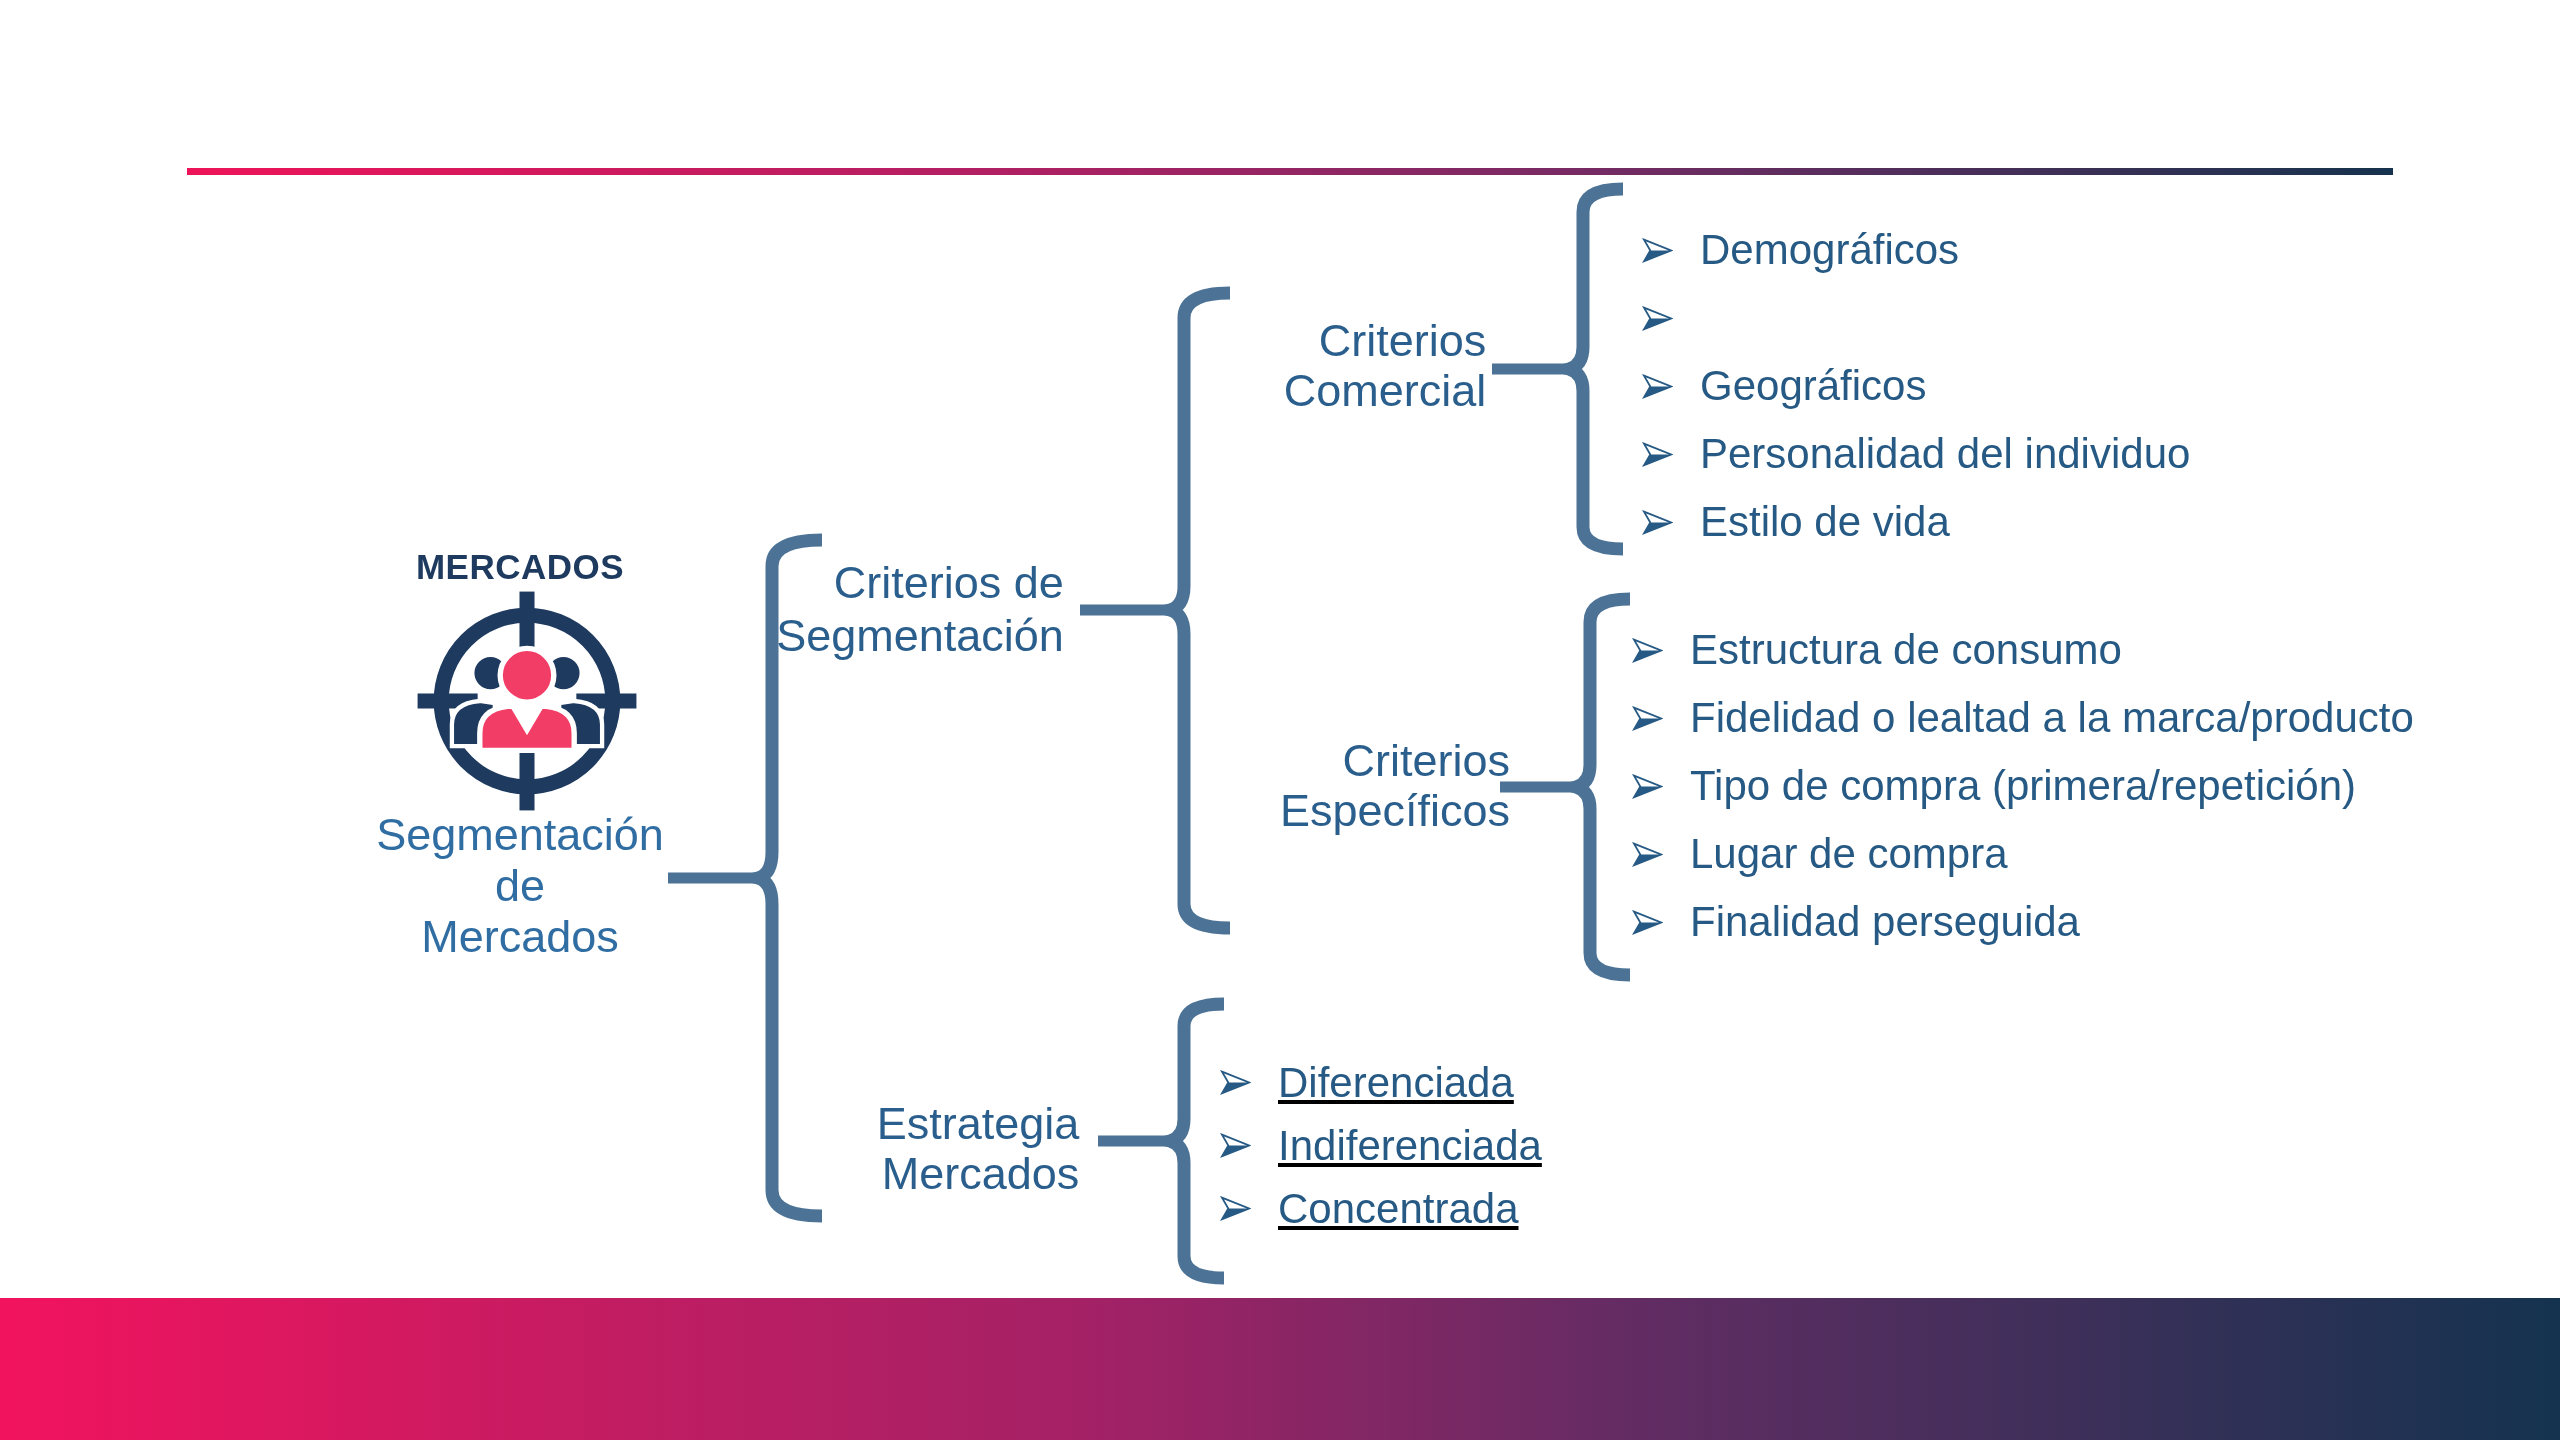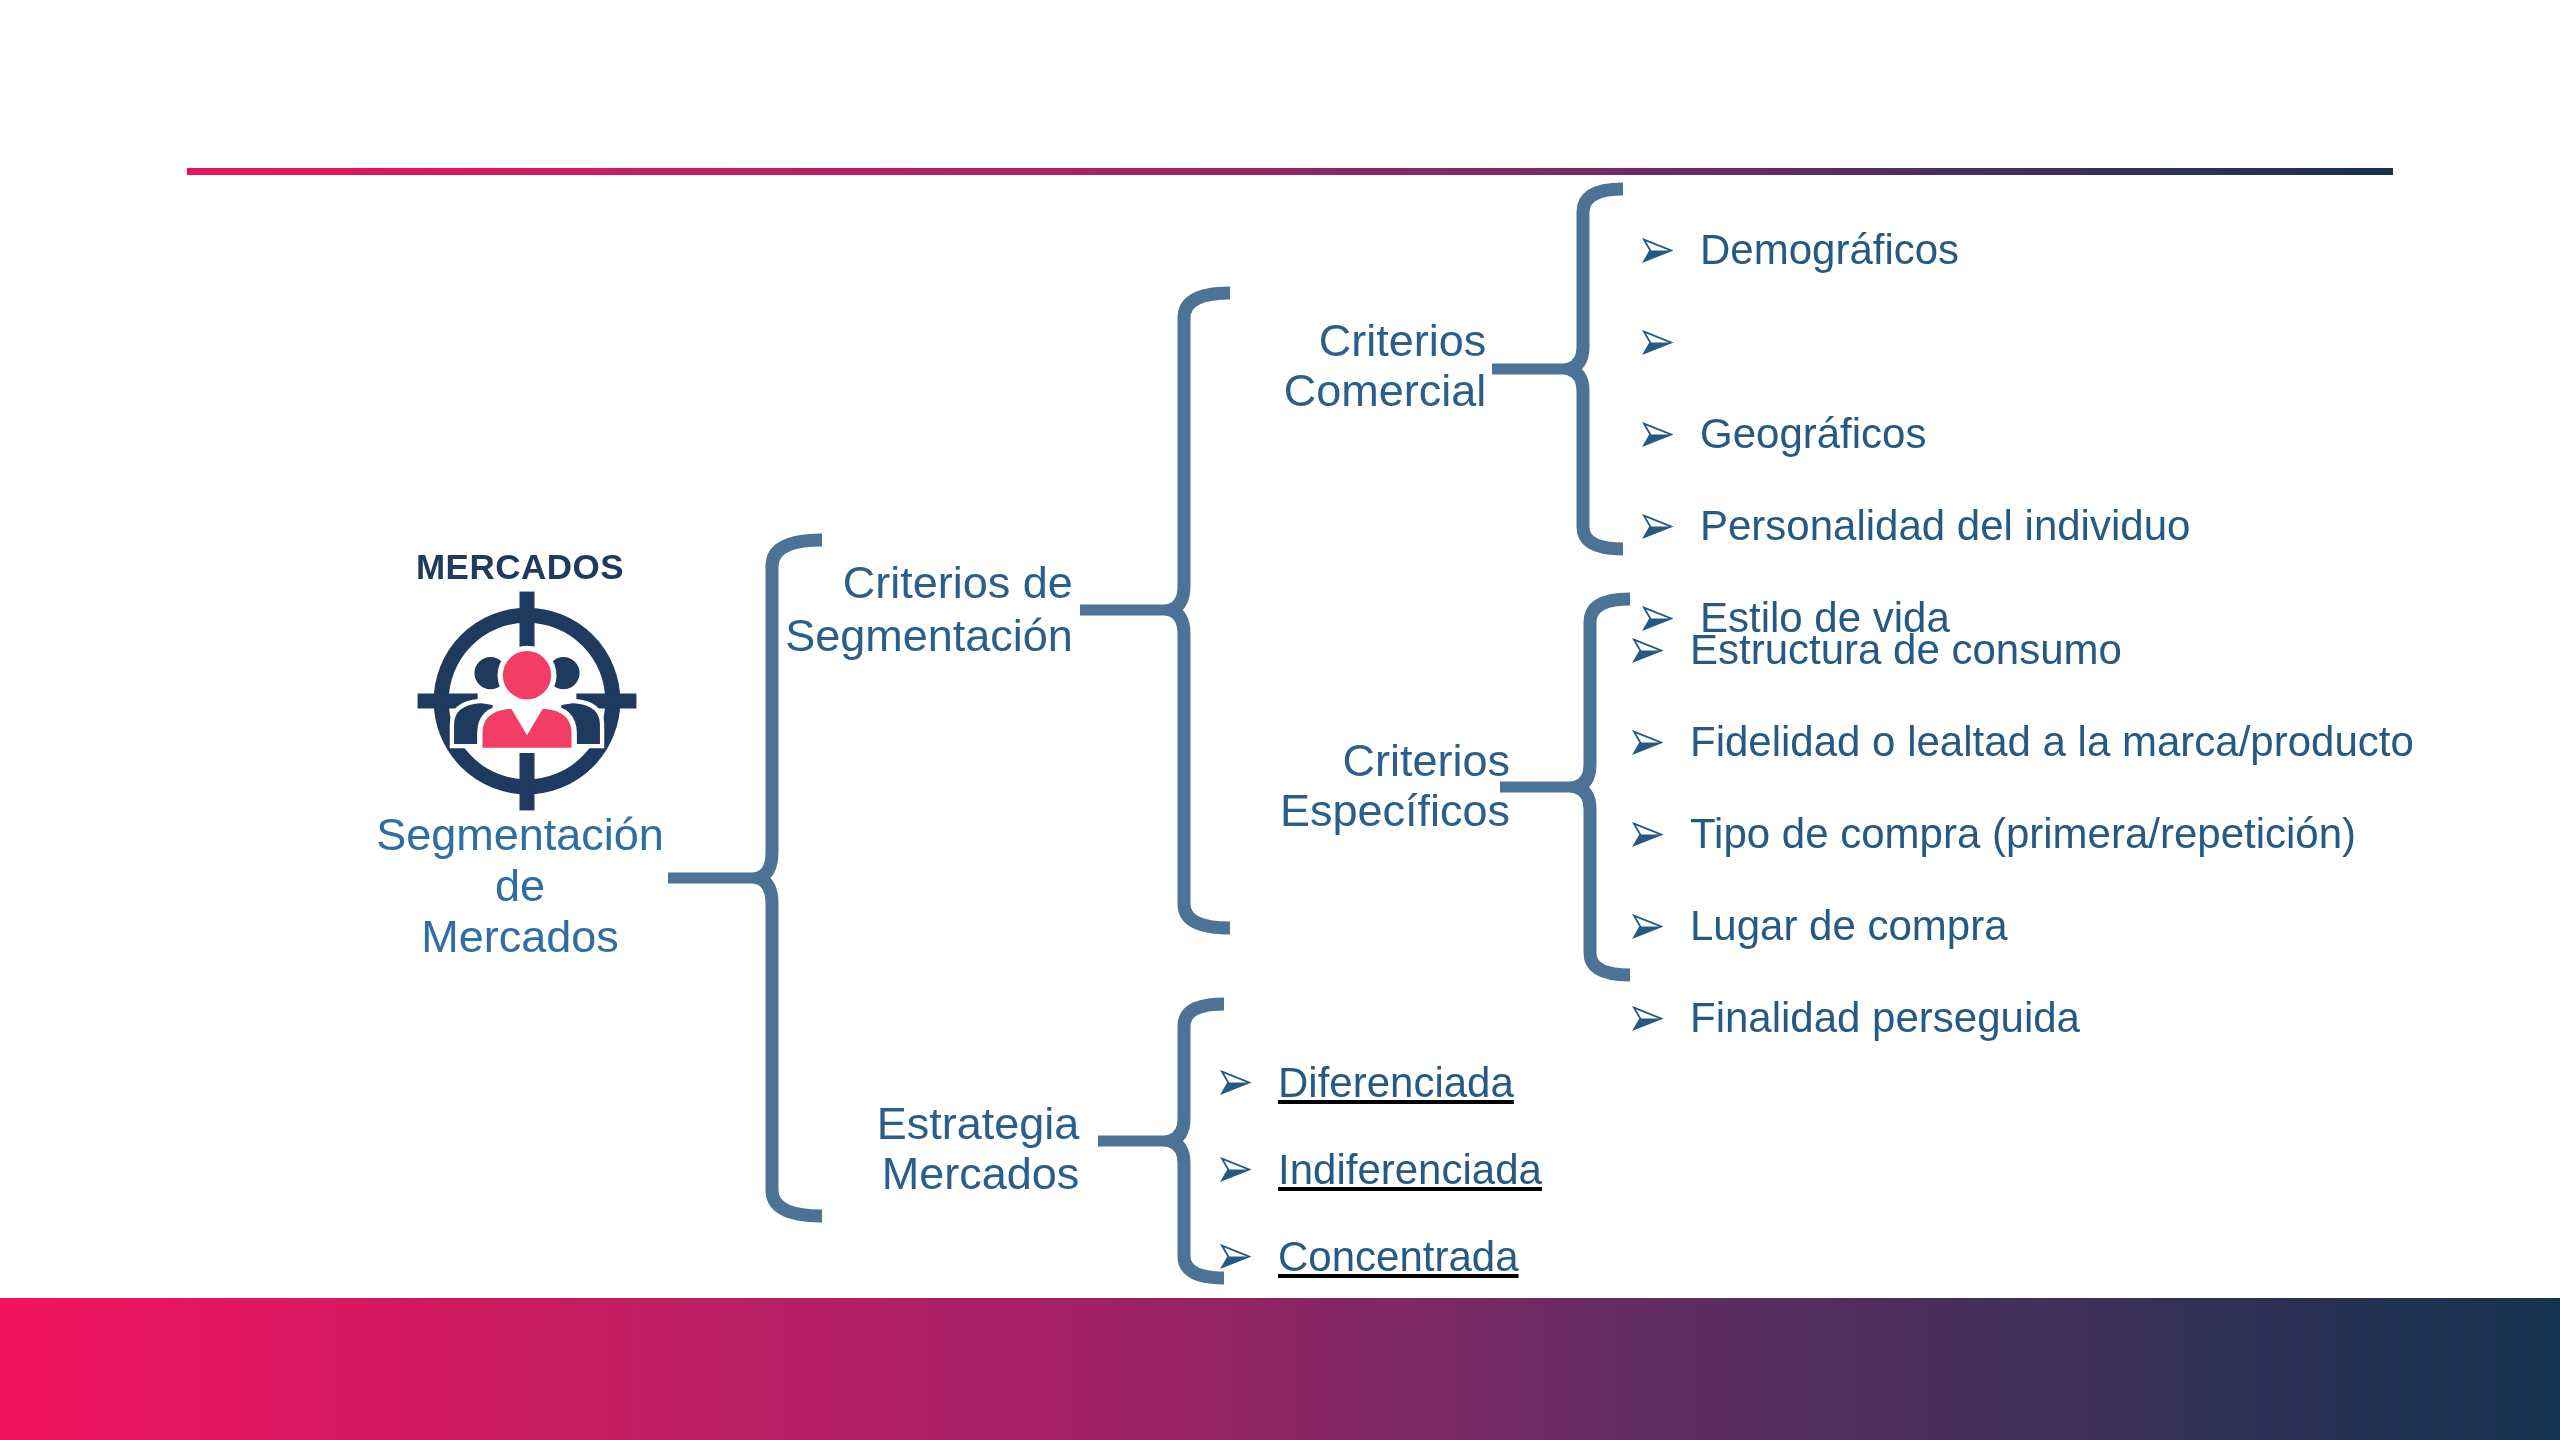--- a/index.html
+++ b/index.html
@@ -21,26 +21,26 @@
   }
   .target-icon{position:absolute;left:409px;top:583px;width:236px;height:236px;}
   .root-title{
     position:absolute;left:520px;top:809px;transform:translateX(-50%);
     font-size:45px;line-height:51px;color:#2F6DA2;text-align:center;white-space:nowrap;
   }
   .node-label{
     position:absolute;transform:translateX(-50%);
     font-size:45px;line-height:52px;color:#2A5E8C;text-align:right;white-space:nowrap;
   }
-  .label-cseg{left:920px;top:556px;line-height:53px;margin-left:9px;}
+  .label-cseg{left:920px;top:556px;line-height:53px;}
   .label-cgen{left:1385px;top:316px;line-height:50px;}
   .label-cesp{left:1395px;top:736px;line-height:50px;}
   .label-estr{left:978px;top:1099px;line-height:50px;}
   .braces{position:absolute;left:0;top:0;width:2560px;height:1440px;}
-  .list{position:absolute;display:flex;flex-direction:column;gap:24px;}
+  .list{position:absolute;display:flex;flex-direction:column;}
   .list-generales{left:1642px;top:216px;}
   .list-especificos{left:1632px;top:616px;}
   .list-estrategia{left:1220px;top:1051px;text-decoration:underline;}
   .item{display:flex;align-items:center;height:68px;white-space:nowrap;}
   .list-estrategia .item{height:63px;}
   .item .bullet{width:31px;height:27px;margin-right:27px;flex:0 0 auto;}
   .item span{font-size:42px;color:#265A84;}
 </style>
 </head>
 <body>

